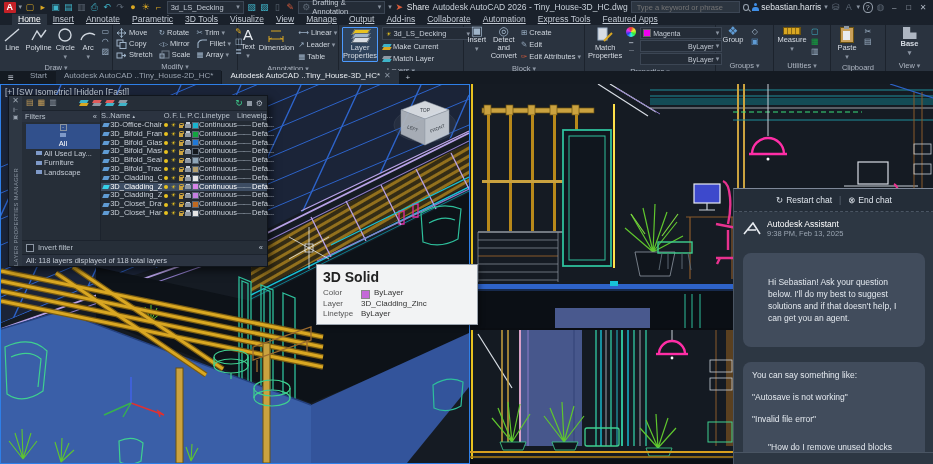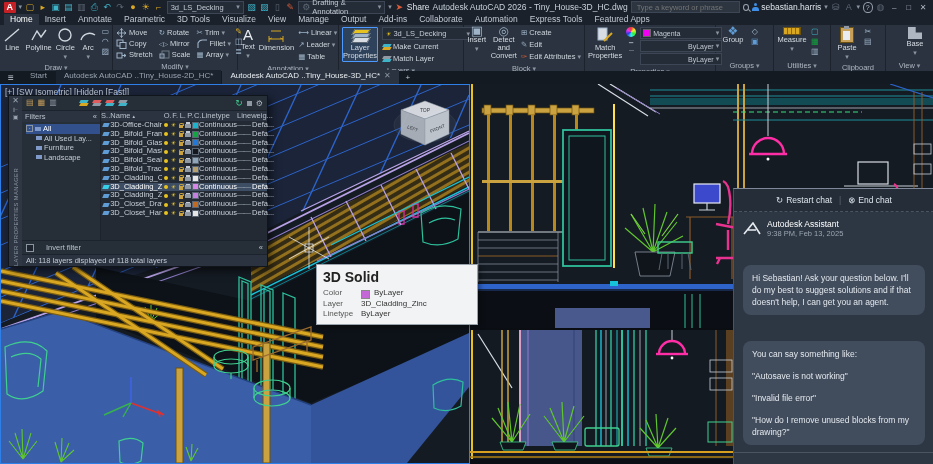--- a/index.html
+++ b/index.html
@@ -17,21 +17,21 @@
   .searchbox{width:118px;height:10px;background:#2c3540;border:1px solid #3c4654;display:flex;align-items:center;padding:0 3px;}
   .searchbox input{flex:1;background:transparent;border:none;outline:none;color:#9aa4b0;font-size:7.5px;font-family:"Liberation Sans",sans-serif;}
   .mag{width:5px;height:5px;border:1px solid #9aa4b0;border-radius:50%;position:relative;display:inline-block;}
   .mag::after{content:"";position:absolute;width:3px;height:1px;background:#9aa4b0;transform:rotate(45deg);left:4px;top:5px;}
   .person{width:8px;height:8px;position:relative;display:inline-block;}
   .person::before{content:"";position:absolute;left:2.5px;top:0;width:3px;height:3px;border-radius:50%;background:#3f8fe8;}
   .person::after{content:"";position:absolute;left:0.5px;top:3.5px;width:7px;height:4px;border-radius:3px 3px 0 0;background:#3f8fe8;}
   .winbtn{width:14px;text-align:center;color:#aeb6c2;font-size:8px;}
   .helpc{width:9px;height:9px;border:1px solid #9aa4b0;border-radius:50%;font-size:7px;line-height:9px;text-align:center;color:#aeb6c2;}
 
-  .menubar{height:11px;background:#1a212b;display:flex;padding-left:4px;font-size:8.5px;color:#c3cad4;}
+  .menubar{height:11px;background:#1a212b;display:flex;padding-left:12px;font-size:8.5px;color:#c3cad4;text-decoration:underline;}
   .mtab{padding:0 6px;line-height:11px;white-space:nowrap;}
   .mtab.active{background:#2a333f;color:#fff;}
 
   .ribbon{height:46px;background:#2a333f;display:flex;overflow:hidden;}
   .panel{display:flex;flex-direction:column;border-right:1px solid #1c232d;flex:0 0 auto;}
   .pbody{flex:1;display:flex;align-items:flex-start;padding:2px 3px;gap:4px;}
   .plabel{height:10px;font-size:7.5px;color:#aeb6c2;text-align:center;line-height:10px;display:flex;justify-content:center;gap:2px;}
   .bigbtn{display:flex;flex-direction:column;align-items:center;width:32px;font-size:7.5px;gap:1px;color:#d5dbe3;text-align:center;line-height:8px;}
   .smallbtn{display:flex;align-items:center;gap:2px;font-size:7.5px;height:11px;white-space:nowrap;color:#cdd4dc;}
   .grid3{display:grid;grid-template-rows:repeat(3,11px);grid-auto-flow:column;column-gap:6px;}
@@ -80,21 +80,21 @@
   .pt{font-size:8px;color:#c9a05a;line-height:10px;}
   .lyr-mini{width:9px;height:6px;position:relative;}
   .lyr-mini i{position:absolute;width:8px;height:2.5px;transform:skewX(-30deg);left:1px;}
   .pal-body{flex:1;display:flex;border-top:1px solid #1c232d;min-height:0;}
   .filters{width:78px;border-right:1px solid #1c232d;display:flex;flex-direction:column;}
   .filters-head{display:flex;justify-content:space-between;padding:1px 3px;background:#2b3340;color:#b9c2cc;}
   .tree{padding:2px 0 0 4px;color:#c3cad4;line-height:9.5px;flex:1;}
   .titem{display:flex;align-items:center;gap:2px;white-space:nowrap;}
   .titem .bx{width:5px;height:5px;border:0.5px solid #8b95a2;font-size:5px;line-height:5px;text-align:center;color:#c3cad4;}
   .titem .fld{width:6px;height:4px;background:#7f9ac9;}
-  .titem.sel{background:#31508c;color:#fff;}
+  .titem.sel{background:#31508c;color:#fff;flex-direction:column;}
   .tchild{margin-left:10px;}
   .ltable{flex:1;display:flex;flex-direction:column;background:#232a33;min-width:0;}
   .thead{display:flex;background:#2b3340;color:#b9c2cc;height:10px;line-height:10px;}
   .trow{display:flex;height:8.8px;line-height:8.8px;align-items:center;color:#c9d0d9;}
   .trow.sel{background:#3d4d63;color:#fff;}
   .c-s{width:10px;display:flex;justify-content:center;}
   .c-name{width:57px;overflow:hidden;white-space:nowrap;}
   .c-i{width:8px;text-align:center;display:flex;justify-content:center;}
   .c-lt{width:38px;}
   .c-lw{width:30px;white-space:nowrap;}
@@ -114,27 +114,27 @@
   .tooltip{position:absolute;left:316px;top:180px;width:148px;background:#f2f3f4;color:#333;border:1px solid #9aa2ac;font-size:8px;padding:4px 6px;z-index:7;box-shadow:2px 2px 5px rgba(0,0,0,.4);}
   .tt-title{font-weight:bold;font-size:14px;color:#222;margin-bottom:3px;}
   .tt-row{display:flex;gap:4px;line-height:10.5px;}
   .tt-lab{width:34px;color:#555;}
   .tt-sw{width:7px;height:7px;border:1px solid #888;margin-top:1.5px;}
 
   .assistant{position:absolute;left:733px;top:104px;width:200px;height:276px;background:#2d3743;border-left:1px solid #4a5563;border-top:1px solid #7e8898;z-index:8;display:flex;flex-direction:column;font-size:8.5px;}
   .as-head{height:22px;display:flex;align-items:center;justify-content:center;gap:7px;background:#242d38;border-bottom:1px dashed #4a5563;color:#dfe5ec;flex:0 0 auto;}
   .as-btn{display:flex;gap:3px;align-items:center;}
   .as-sep{color:#5d6875;}
-  .as-body{flex:1;padding:7px 9px;display:flex;flex-direction:column;gap:15px;overflow:hidden;justify-content:space-between;}
+  .as-body{flex:1;padding:7px 9px;display:flex;flex-direction:column;gap:15px;overflow:hidden;}
   .as-id{display:flex;gap:6px;align-items:center;}
   .as-name{color:#fff;font-size:8.5px;}
   .as-time{color:#9aa5b2;font-size:7.5px;}
   .bubble{background:#414c5c;border-radius:8px;padding:7px 9px;color:#e3e8ee;line-height:12px;font-size:8.5px;}
   .bubble p{margin:0 0 10px 0;}
-  .bubble p:last-child{margin:0;}
+  .bubble p:last-child{margin:16px;}
   .as-foot{border-top:1px solid #4a5563;height:12px;background:#2d3743;flex:0 0 auto;}
 </style>
 </head>
 <body>
 
 <div class="titlebar">
   <div class="logo">A</div>
   <span class="caret">▾</span>
   <span class="qi gold">▢</span>
   <span class="qi gold">▸</span>
@@ -500,21 +500,21 @@
         <span class="ic">✂</span>
         <span class="ic">▤</span>
       </div>
     </div>
     <div class="plabel">
         <span>Clipboard</span>
       </div>
   </div>
 
   <div class="panel" style="flex:1;border-right:none;">
-    <div class="pbody" style="justify-content:flex-end;">
+    <div class="pbody" style="justify-content:center;font-weight:bold;">
       <div class="bigbtn" style="width:30px;">
         <span class="baseblk"></span>
         <span>Base</span>
           <span class="caret">▾</span>
         </div>
     </div>
     <div class="plabel">
         <span>View</span>
         <span class="caret">▾</span>
       </div>
@@ -1109,21 +1109,21 @@
               </span>
               <span class="c-i">
                 <span class="m-sw" style="background: rgb(230, 230, 230);"></span>
               </span>
               <span class="c-lt">Continuous</span>
               <span class="c-lw"><span class="dash">——</span> <span>Defa...</span></span>
             </div>
         </div>
       </div>
       <div class="pal-foot">
-        <span style="display:flex;align-items:center;gap:12px;">
+        <span style="display:flex;align-items:center;gap:4px;">
             <span class="chk"></span>
             <span>Invert filter</span>
           </span>
         <span>«</span>
       </div>
       <div class="pal-status">All: 118 layers displayed of 118 total layers</div>
     </div>
   </div>
 
   <div class="tooltip">

